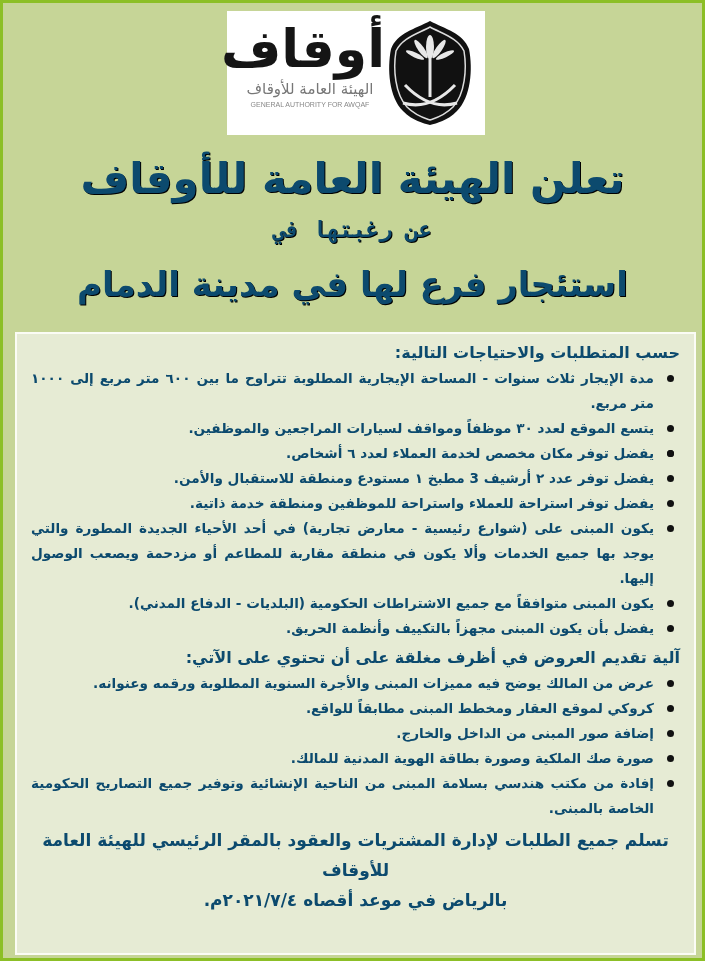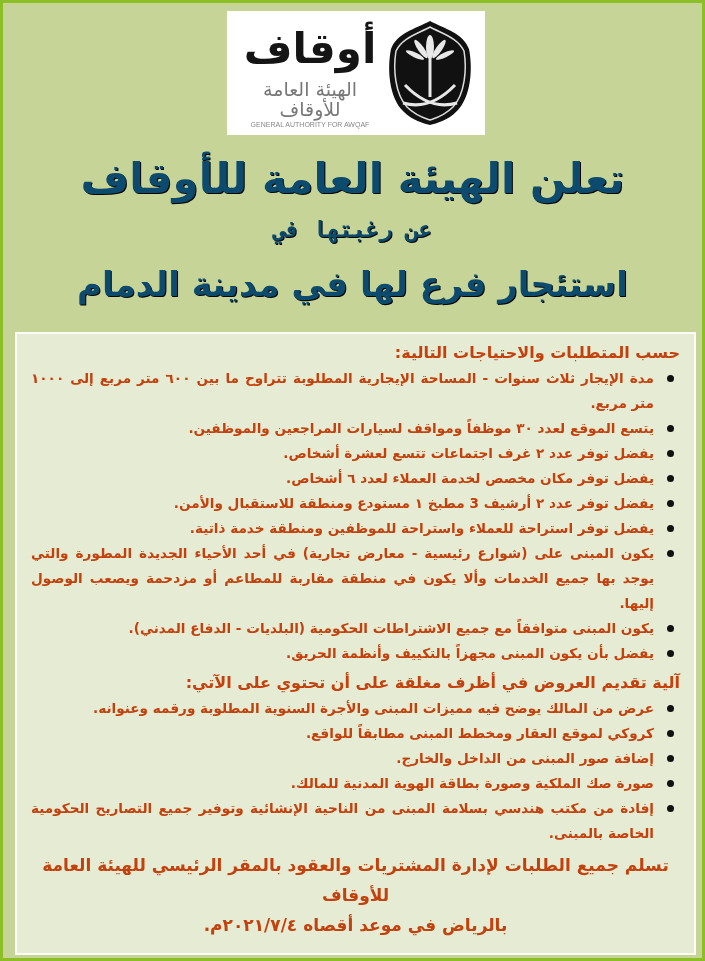--- a/index.html
+++ b/index.html
@@ -18,26 +18,26 @@
     .logo-box {
       position: absolute; left: 224px; top: 8px; width: 258px; height: 124px;
       background: #ffffff;
       box-sizing: border-box;
     }
     .logo-text {
       position: absolute; left: 8px; top: 14px; width: 150px; text-align: center;
     }
     .logo-word {
       font-family: "DejaVu Sans", sans-serif; font-weight: bold;
-      font-size: 42px; line-height: 48px; color: #151515; direction: rtl;
+      font-size: 52px; line-height: 48px; color: #151515; direction: rtl;
       letter-spacing: 1px;
     }
     .logo-sub-ar {
       font-family: "DejaVu Sans", sans-serif;
-      font-size: 19px; line-height: 20px; color: #777; direction: rtl; margin-top: 6px;
+      font-size: 15px; line-height: 20px; color: #777; direction: rtl; margin-top: 6px;
     }
     .logo-sub-en {
       font-family: "Liberation Sans", sans-serif;
       font-size: 7px; letter-spacing: 0px; color: #888; margin-top: 2px; white-space: nowrap;
     }
     .emblem {
       position: absolute; left: 160px; top: 8px; width: 86px; height: 108px;
     }
     .headline {
       position: absolute; left: 0; right: 0; text-align: center; direction: rtl;
@@ -48,21 +48,21 @@
     .h2 { top: 212px; font-size: 22px; line-height: 34px; font-family: Liberation Mono, monospace; }
     .h3 { top: 252px; font-size: 34px; line-height: 58px; font-family: "DejaVu Sans", sans-serif; }
 
     .content-box {
       position: absolute; left: 12px; top: 329px; width: 681px; height: 623px;
       box-sizing: border-box;
       background: #e6ebd4;
       border: 2px solid #fbfcf5;
       direction: rtl;
       padding: 8px 14px 0 14px;
-      color: #c2410c;
+      color: #0c4a6e;
     }
     .section-title {
       font-weight: bold; font-size: 16px; line-height: 22px; margin: 0 0 2px 0;
     }
     ul.req {
       list-style: none; margin: 0; padding: 0;
     }
     ul.req li {
       position: relative;
       font-weight: bold; font-size: 13.6px; line-height: 25px;
@@ -108,21 +108,21 @@
 
   <div class="headline h1">تعلن الهيئة العامة للأوقاف</div>
   <div class="headline h2">عن رغبتها في</div>
   <div class="headline h3">استئجار فرع لها في مدينة الدمام</div>
 
   <div class="content-box">
     <div class="section-title">حسب المتطلبات والاحتياجات التالية:</div>
     <ul class="req">
       <li><span class="bullet"></span><span>مدة الإيجار ثلاث سنوات - المساحة الإيجارية المطلوبة تتراوح ما بين ٦٠٠ متر مربع إلى ١٠٠٠ متر مربع.</span></li>
       <li><span class="bullet"></span><span>يتسع الموقع لعدد ٣٠ موظفاً ومواقف لسيارات المراجعين والموظفين.</span></li>
-      <li><span class="bullet"></span><span>يفضل توفر عدد ٢ غرف اجتماعات تتسع لعشرة أشخاص.</span></li>
+      <li><span class="bullet"></span></li>
       <li><span class="bullet"></span><span>يفضل توفر مكان مخصص لخدمة العملاء لعدد ٦ أشخاص.</span></li>
       <li><span class="bullet"></span><span>يفضل توفر عدد ٢ أرشيف 3 مطبخ ١ مستودع ومنطقة للاستقبال والأمن.</span></li>
       <li><span class="bullet"></span><span>يفضل توفر استراحة للعملاء واستراحة للموظفين ومنطقة خدمة ذاتية.</span></li>
       <li><span class="bullet"></span><span>يكون المبنى على (شوارع رئيسية - معارض تجارية) في أحد الأحياء الجديدة المطورة والتي يوجد بها جميع الخدمات وألا يكون في منطقة مقاربة للمطاعم أو مزدحمة ويصعب الوصول إليها.</span></li>
       <li><span class="bullet"></span><span>يكون المبنى متوافقاً مع جميع الاشتراطات الحكومية (البلديات - الدفاع المدني).</span></li>
       <li><span class="bullet"></span><span>يفضل بأن يكون المبنى مجهزاً بالتكييف وأنظمة الحريق.</span></li>
     </ul>
 
     <div class="section-title section2">آلية تقديم العروض في أظرف مغلقة على أن تحتوي على الآتي:</div>
     <ul class="req">

